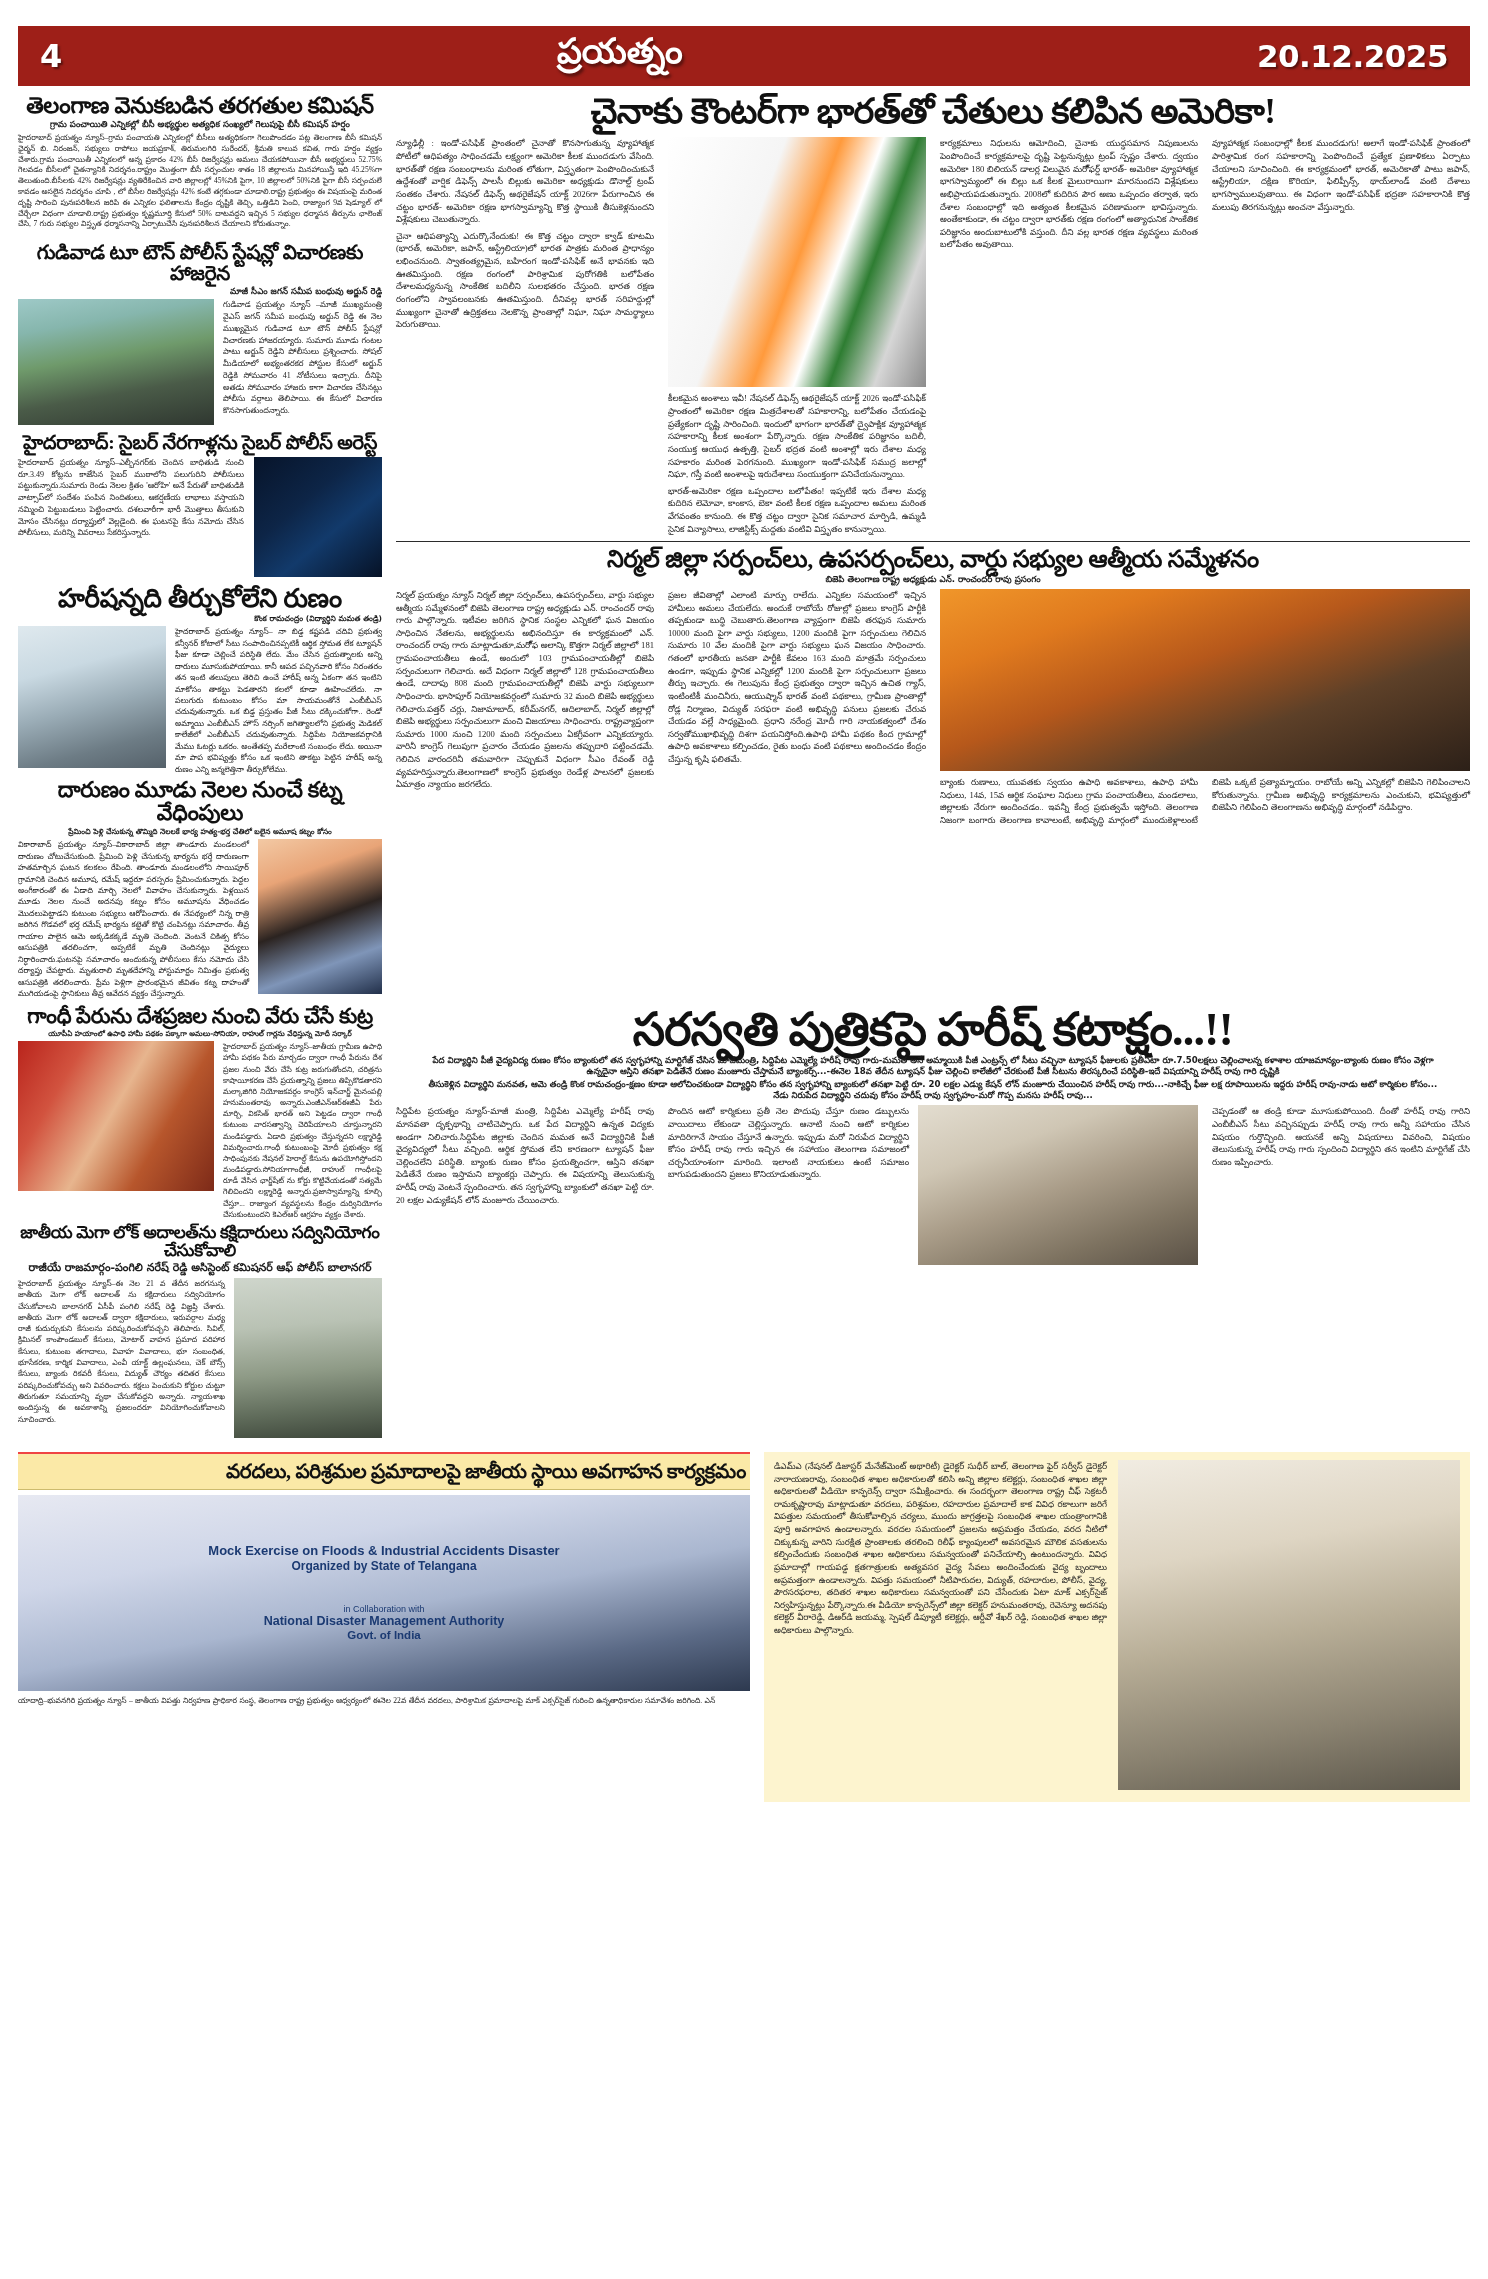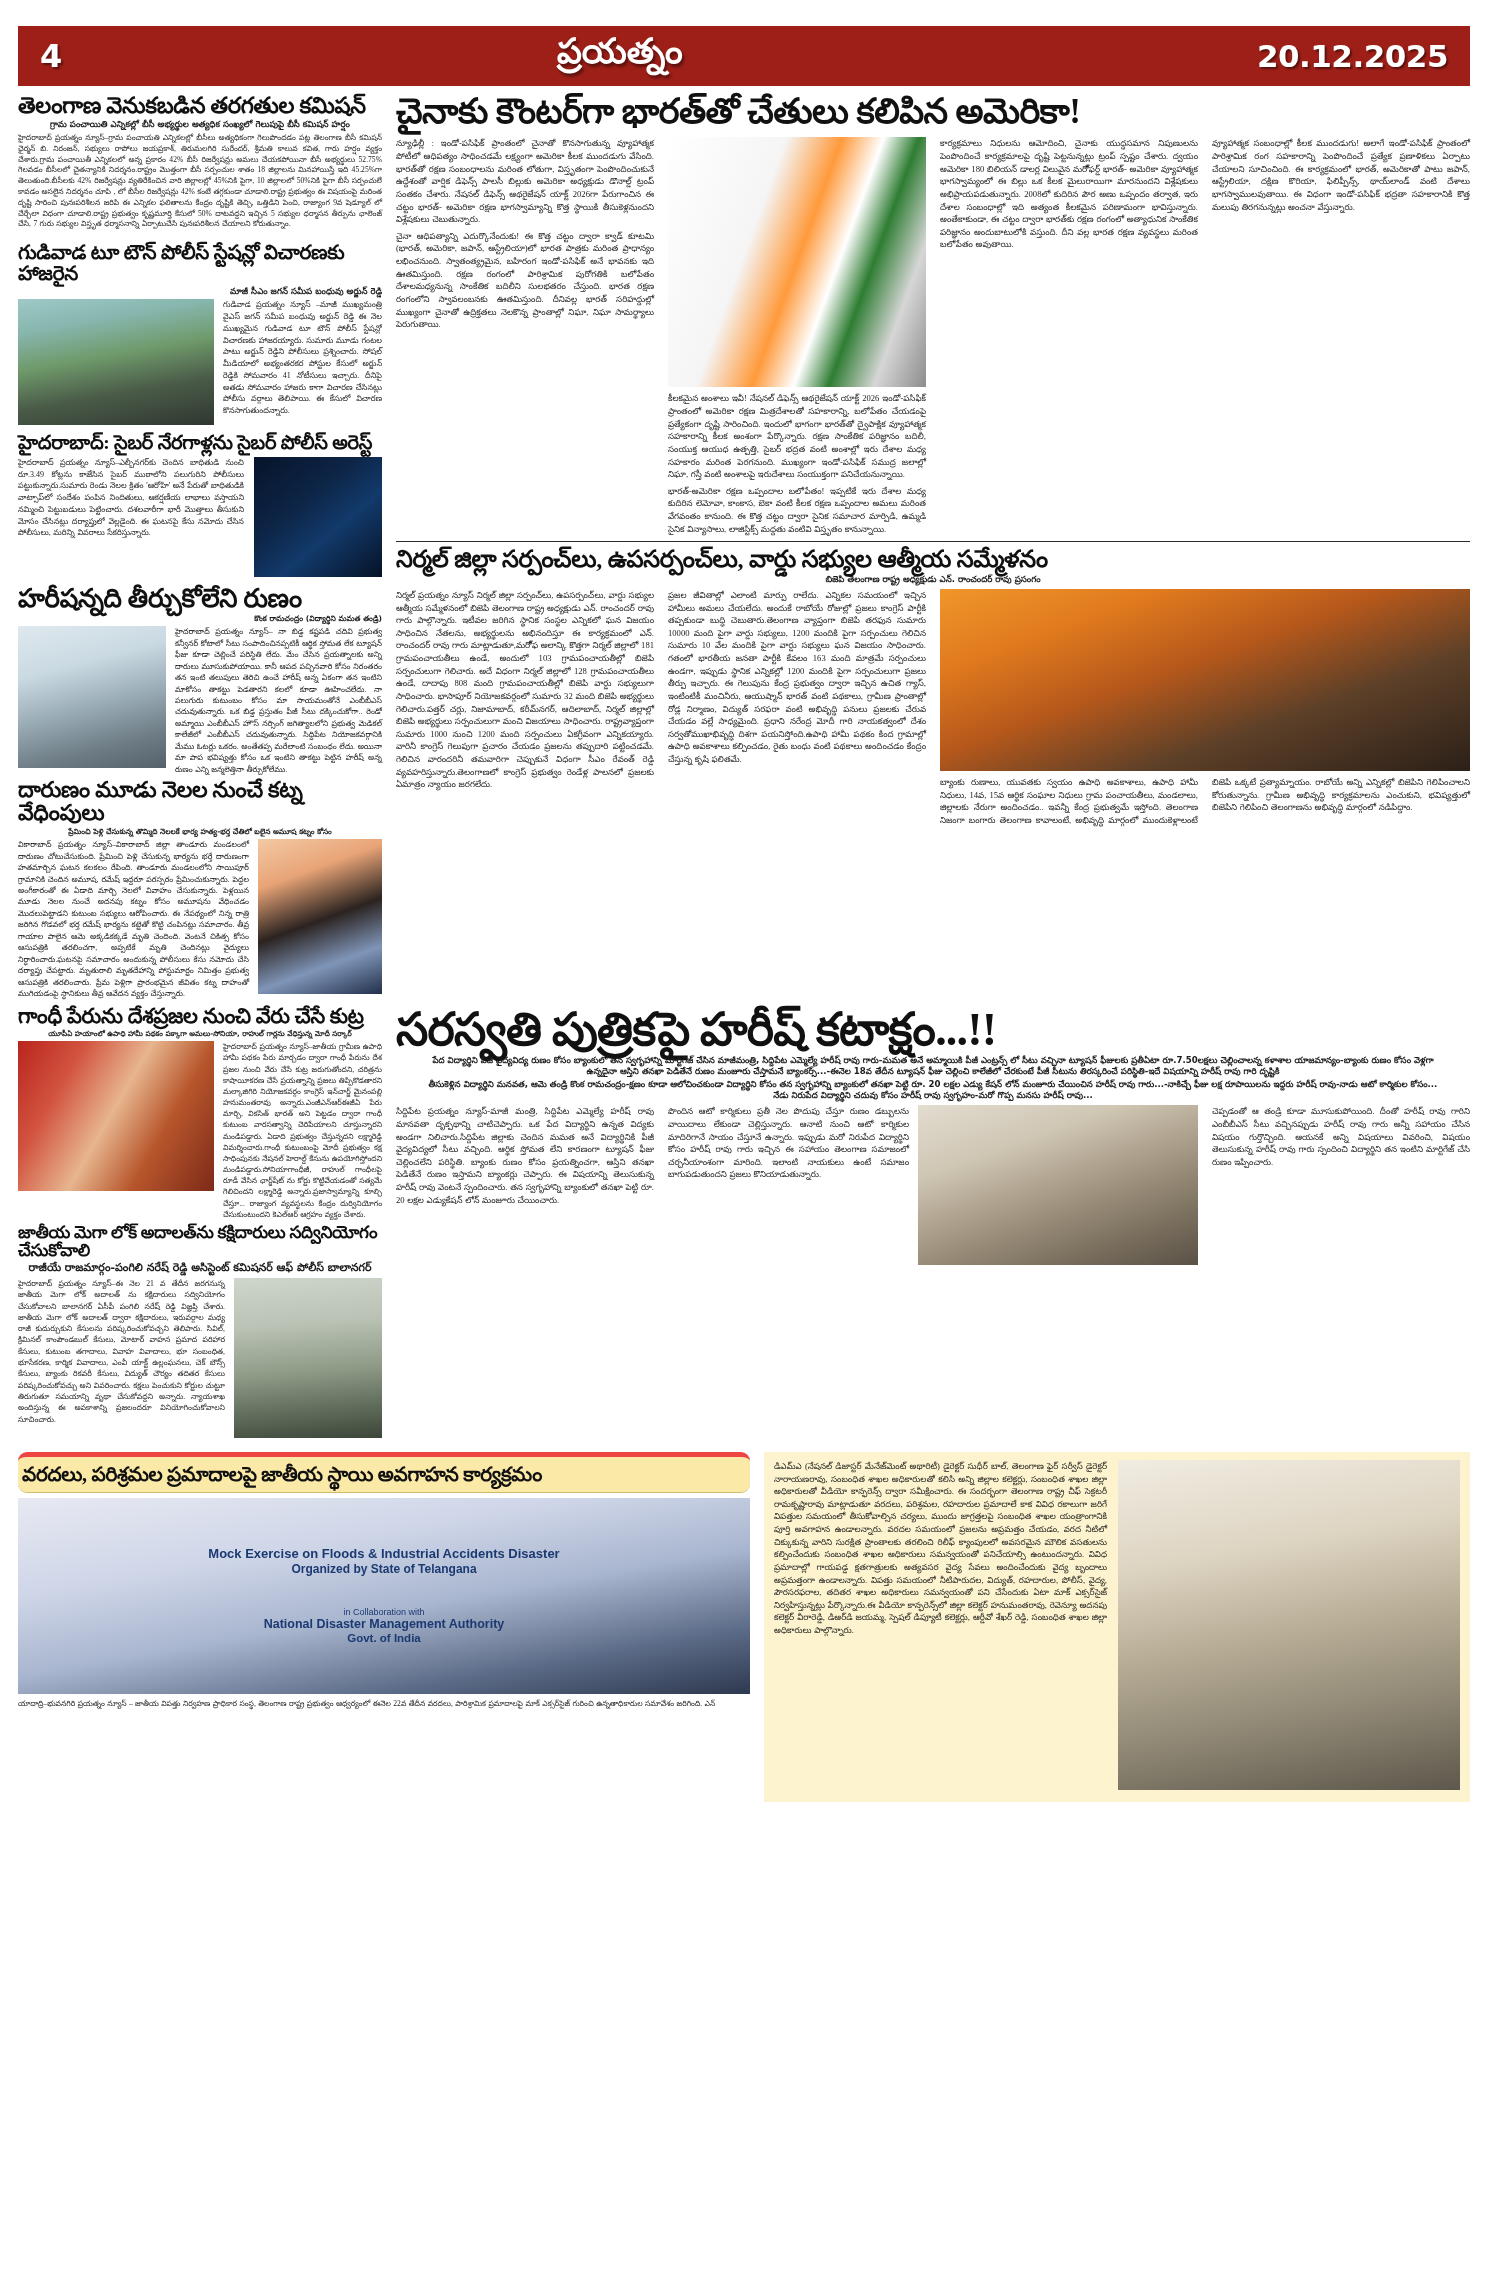--- a/index.html
+++ b/index.html
@@ -100,32 +100,31 @@
     font-family: "Liberation Sans", sans-serif; padding: 6px;
   }
   .photo-inner-text .l1 { font-size: 13px; line-height: 1.15; }
   .photo-inner-text .l2 { font-size: 12px; line-height: 1.2; }
   .photo-inner-text .l3 { font-size: 9px; font-weight: normal; margin-top: 31px; }
   .photo-inner-text .l4 { font-size: 12.5px; line-height: 1.2; }
   .photo-inner-text .l5 { font-size: 11.5px; }
 
   .yellowband {
     background: #fbe9a7;
-    border-top: 5px solid #ef4444;
+    border-top: 2px solid #ef4444;
     border-bottom: 1px solid #cdbb6e;
-    text-align: left;
+    text-align: right;
     padding: 7px 4px;
-    border-radius: 9px;
   }
   .yellowband .hl { font-size: 20px; }
 
   .yellowbox { background: #fdf4cf; padding: 8px 10px; }
 
   .sec { margin-bottom: 4px; }
-  .center { text-align: left; font-family: Liberation Serif, serif; }
+  .center { text-align: center; font-family: Liberation Serif, serif; }
   figure { margin: 0 0 4px 0; }
 </style>
 </head>
 <body>
 
 <div class="masthead" style="background: rgb(158, 31, 24);">
   <div class="pageno">4</div>
   <div class="brand">ప్రయత్నం</div>
   <div class="date">20.12.2025</div>
 </div>

